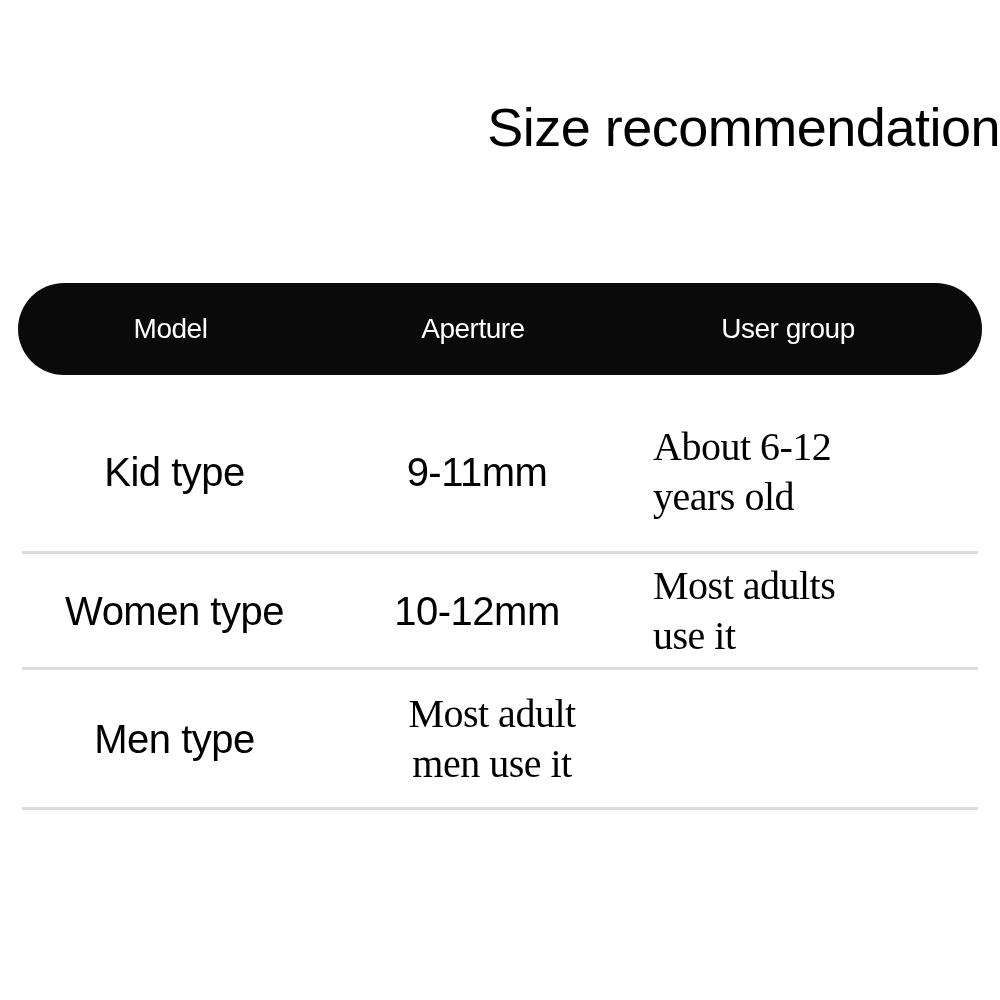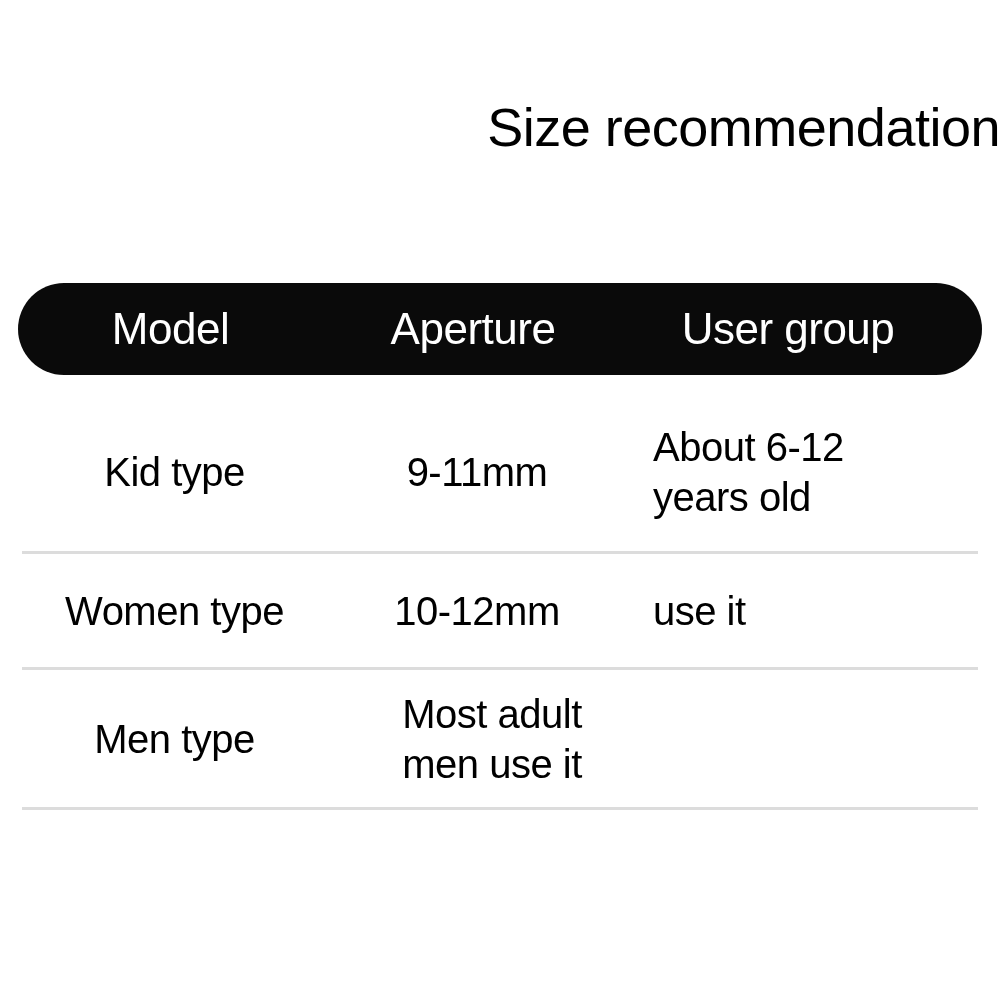--- a/index.html
+++ b/index.html
@@ -51,21 +51,21 @@
     margin: 0 18px;
     height: 92px;
     background: #0a0a0a;
     border-radius: 46px;
     display: flex;
     align-items: center;
     box-sizing: border-box;
   }
   .th {
     color: #ffffff;
-    font-size: 44px;
+    font-size: 28px;
     line-height: 46px;
     font-weight: 400;
     text-align: center;
     letter-spacing: -0.5px;
     white-space: nowrap;
   }
 
   
   .col-model    { width: 305px; flex: 0 0 305px; }
   .col-aperture { width: 300px; flex: 0 0 300px; }
@@ -99,21 +99,21 @@
   .td.center { text-align: center; }
   .td.usergroup {
     text-align: left;
     padding-left: 26px;
     box-sizing: border-box;
   }
   .td.usergroup.center-block {
     text-align: center;
     padding-left: 0;
   }
-  .td .line { display: block; white-space: nowrap; }
+  .td .line { display: block; white-space: nowrap; font-family: Liberation Serif, serif; }
 </style>
 </head>
 <body>
 
 <div id="page">
 
   <div class="page-title">Size recommendation</div>
 
   <div class="size-table">
 
@@ -131,20 +131,21 @@
         <div class="td usergroup col-usergroup">
           <span class="line">About 6-12</span>
           <span class="line">years old</span>
         </div>
       </div>
 
       <div class="row row-2">
         <div class="td center col-model">Women type</div>
         <div class="td center col-aperture">10-12mm</div>
         <div class="td usergroup col-usergroup">
+          <span class="line">Most adults</span>
           <span class="line">use it</span>
         </div>
       </div>
 
       <div class="row row-3">
         <div class="td center col-model">Men type</div>
         <div class="td usergroup center-block col-usergroup">
           <span class="line">Most adult</span>
           <span class="line">men use it</span>
         </div>

